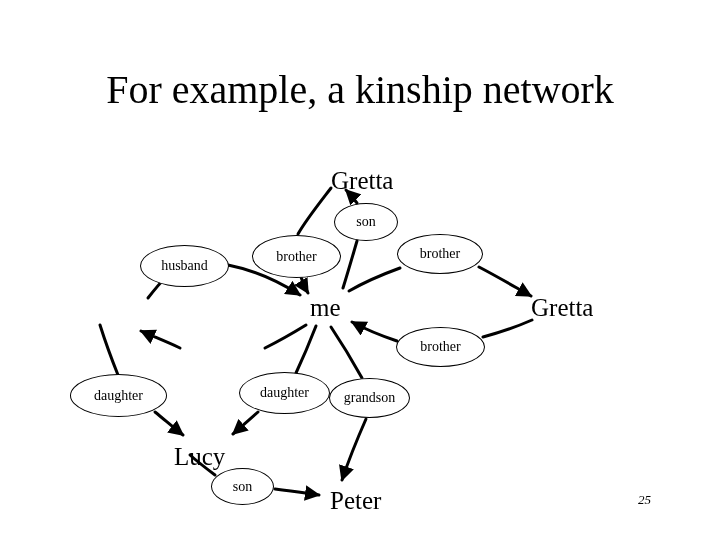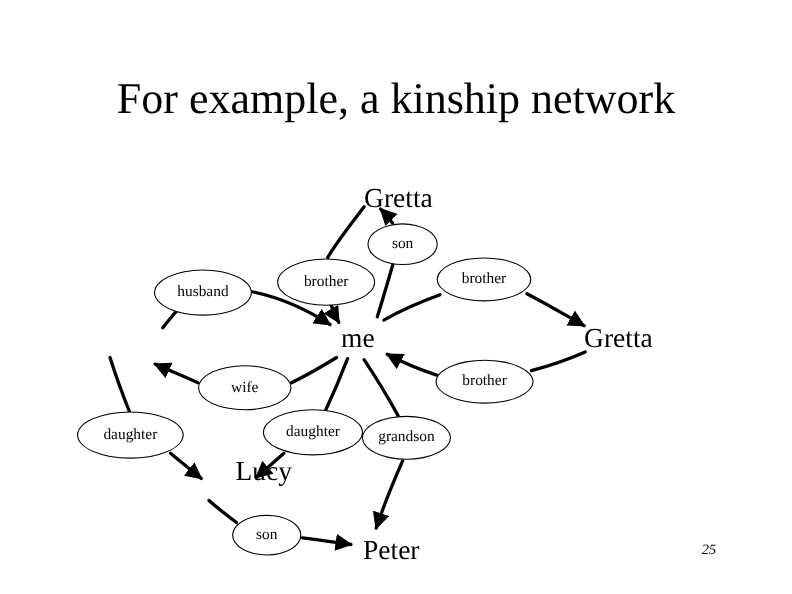--- a/index.html
+++ b/index.html
@@ -117,31 +117,30 @@
     </g>
   </svg>
 
   <div class="person-label" style="left:331px; top:168px;">Gretta</div>
 
 
   <div class="person-label" style="left:310px; top:295px;">me</div>
 
   <div class="person-label" style="left:531px; top:295px;">Gretta</div>
 
-  <div class="person-label" style="left:174px; top:416px;margin-left:40px;">Lucy</div>
+  <div class="person-label" style="left:174px; top:444px;">Lucy</div>
 
   <div class="person-label" style="left:330px; top:488px;">Peter</div>
 
   <div class="edge-label" style="left:334px; top:203px; width:64px; height:38px;">son</div>
 
   <div class="edge-label" style="left:252px; top:235px; width:89px; height:43px;">brother</div>
 
   <div class="edge-label" style="left:140px; top:245px; width:89px; height:42px;">husband</div>
 
-  <div class="edge-label" style="left:180px; top:332px; width:85px; height:41px;">wife</div>
 
   <div class="edge-label" style="left:397px; top:234px; width:86px; height:40px;">brother</div>
 
   <div class="edge-label" style="left:396px; top:327px; width:89px; height:40px;">brother</div>
 
   <div class="edge-label" style="left:70px; top:374px; width:97px; height:43px;">daughter</div>
 
   <div class="edge-label" style="left:239px; top:372px; width:91px; height:42px;">daughter</div>
 
   <div class="edge-label" style="left:329px; top:378px; width:81px; height:40px;">grandson</div>

